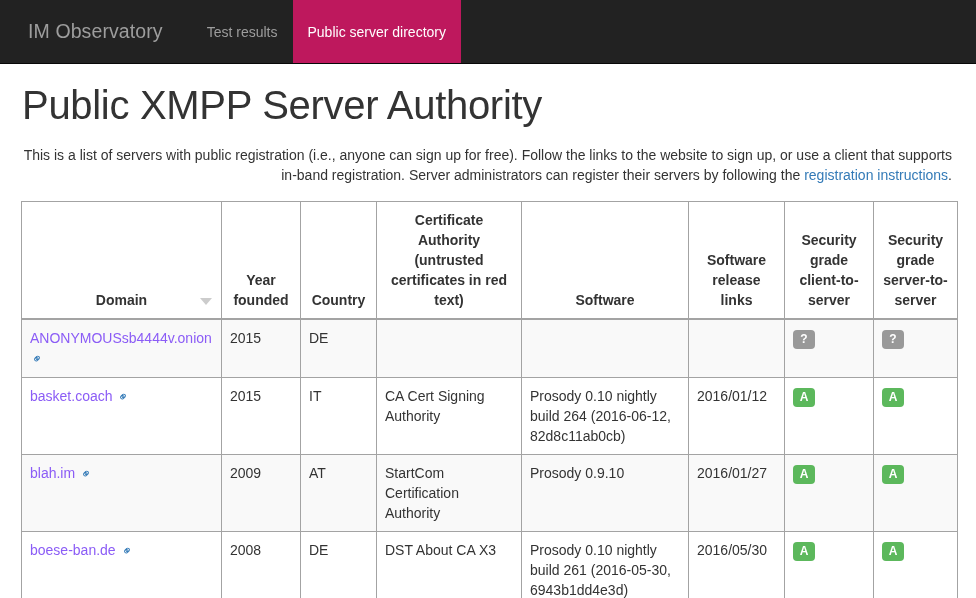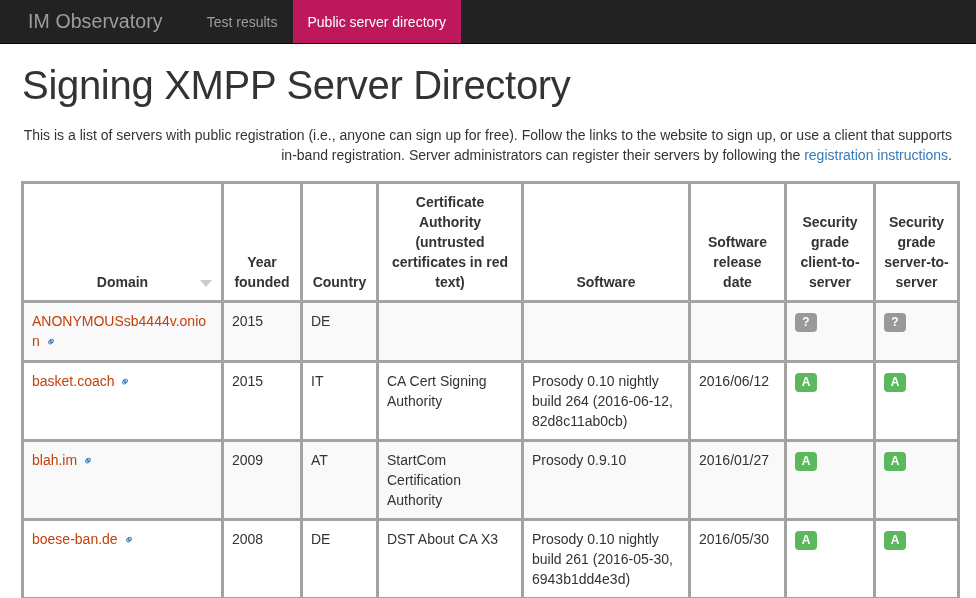--- a/index.html
+++ b/index.html
@@ -7,21 +7,21 @@
     margin: 0; padding: 0;
     width: 976px; height: 598px;
     overflow: hidden;
     background: #ffffff;
     font-family: "Liberation Sans", sans-serif;
     color: #333333;
   }
 
   
   .navbar {
-    height: 44px;
+    height: 64px;
     background: #222222;
     border-bottom: 1px solid #080808;
     display: flex;
     align-items: stretch;
     padding-left: 13px;
   }
   .navbar-brand {
     display: flex; align-items: center;
     padding: 0 15px;
     font-size: 19.5px;
@@ -78,21 +78,21 @@
   .table-wrap { margin-top: 16px; }
   table.directory {
     border-collapse: collapse;
     width: 936px;
     margin-left: 1px;
     font-size: 14px;
     table-layout: fixed;
   }
   table.directory th,
   table.directory td {
-    border: 3px solid #a3a3a3;
+    border: 1px solid #a3a3a3;
     padding: 8px;
     vertical-align: top;
     line-height: 20px;
   }
   table.directory thead th {
     vertical-align: bottom;
     font-weight: bold;
     color: #333333;
     border-bottom-width: 2px;
     background: #ffffff;
@@ -106,21 +106,21 @@
     bottom: 13px;
     width: 0; height: 0;
     border-left: 6px solid transparent;
     border-right: 6px solid transparent;
     border-top: 7px solid #cccccc;
   }
   table.directory tbody tr:nth-child(odd) td { background: #f9f9f9; }
   table.directory tbody tr:nth-child(even) td { background: #ffffff; }
 
   td.domain-cell a {
-    color: #c2410c;
+    color: #8b5cf6;
     text-decoration: none;
     word-break: break-all;
   }
   .link-icon {
     color: #337ab7;
     font-size: 13px;
     display: inline-block;
     transform: rotate(-45deg);
     margin-left: 2px;
   }
@@ -155,21 +155,21 @@
 <div class="navbar">
   <a class="navbar-brand" href="#">IM Observatory</a>
   <div class="nav-items">
     <a class="nav-item" href="#">Test results</a>
     <a class="nav-item active" href="#">Public server directory</a>
   </div>
 </div>
 
 <div class="container">
 
-  <h1 class="page-title">Signing XMPP Server Directory</h1>
+  <h1 class="page-title">Public XMPP Server Authority</h1>
 
   <p class="intro">
     <span>This is a list of servers with public registration (i.e., anyone can sign up for free). Follow the links to the website to sign up, or use a client that supports in-band registration. Server administrators can register their servers by following the </span><a href="#">registration instructions</a><span>.</span>
   </p>
 
   <div class="table-wrap">
     <table class="directory">
       <colgroup>
         <col class="c-domain">
           <col class="c-year">
@@ -183,21 +183,21 @@
       <thead>
         <tr>
           <th class="sortable">
             <span>Domain</span>
             <span class="sort-arrow"></span>
           </th>
           <th class="sortable">Year founded</th>
           <th class="sortable">Country</th>
           <th class="sortable">Certificate Authority (untrusted certificates in red text)</th>
           <th class="sortable">Software</th>
-          <th class="sortable">Software release date</th>
+          <th class="sortable">Software release links</th>
           <th class="sortable">Security grade client-to-server</th>
           <th class="sortable">Security grade server-to-server</th>
         </tr>
       </thead>
       <tbody id="table-body">
           <tr>
             <td class="domain-cell"><a href="#">ANONYMOUSsb4444v.onion</a> <span class="link-icon">⚭</span></td>
             <td>2015</td>
             <td>DE</td>
             <td></td>
@@ -205,21 +205,21 @@
             <td></td>
             <td><span class="badge-grade grade-unknown">?</span></td>
             <td><span class="badge-grade grade-unknown">?</span></td>
           </tr>
           <tr>
             <td class="domain-cell"><a href="#">basket.coach</a> <span class="link-icon">⚭</span></td>
             <td>2015</td>
             <td>IT</td>
             <td>CA Cert Signing Authority</td>
             <td>Prosody 0.10 nightly build 264 (2016-06-12, 82d8c11ab0cb)</td>
-            <td>2016/06/12</td>
+            <td>2016/01/12</td>
             <td><span class="badge-grade grade-a">A</span></td>
             <td><span class="badge-grade grade-a">A</span></td>
           </tr>
           <tr>
             <td class="domain-cell"><a href="#">blah.im</a> <span class="link-icon">⚭</span></td>
             <td>2009</td>
             <td>AT</td>
             <td>StartCom Certification Authority</td>
             <td>Prosody 0.9.10</td>
             <td>2016/01/27</td>

